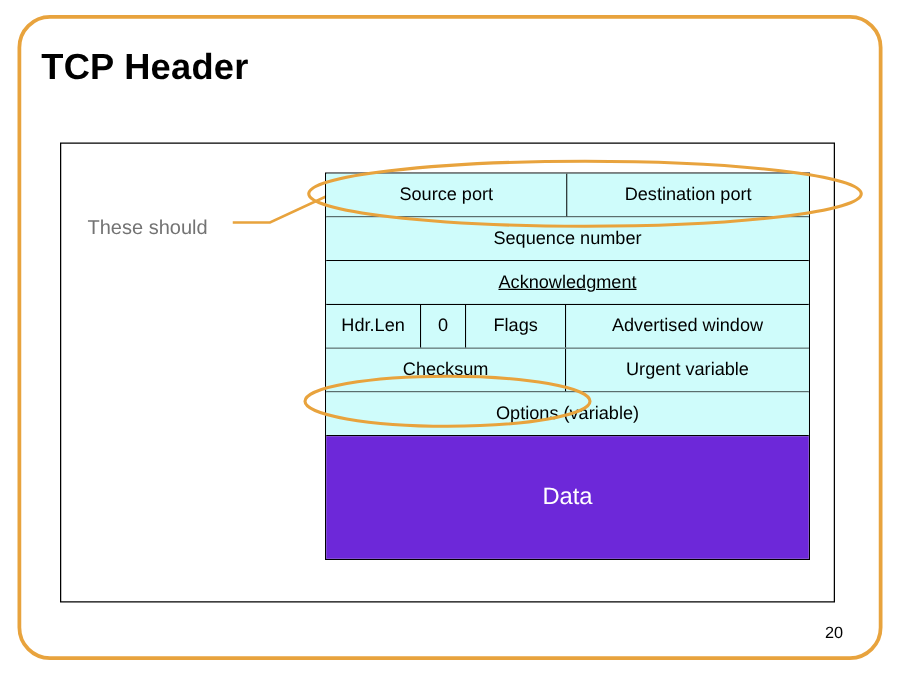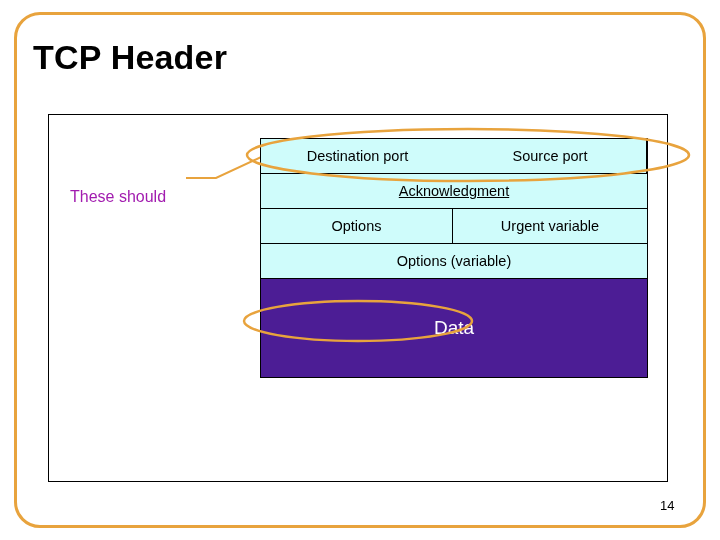--- a/index.html
+++ b/index.html
@@ -25,21 +25,21 @@
     border: 3px solid #E8A33D;
     border-radius: 26px;
     box-sizing: border-box;
   }
 
   
   #page-title {
     position: absolute;
     left: 33px;
     top: 38px;
-    font-size: 34px;
+    font-size: 29px;
     font-weight: bold;
     color: #000000;
     letter-spacing: 0.2px;
   }
 
   
   #content-box {
     position: absolute;
     left: 48px;
     top: 114px;
@@ -88,38 +88,38 @@
   .row-flags .c-hdrlen { flex: 0 0 76px; }
   .row-flags .c-zero   { flex: 0 0 36px; }
   .row-flags .c-flags  { flex: 0 0 80px; }
   .row-flags .c-window { flex: 1 1 auto; }
   .row-cksum .c-checksum { flex: 0 0 192px; }
   .row-cksum .c-urgent   { flex: 1 1 auto; }
   .row-options .hdr-cell { flex: 1 1 100%; }
 
   
   #data-block {
-    background: #4c1d95;
+    background: #6d28d9;
     color: #FFFFFF;
     font-size: 19px;
     text-align: center;
     height: 98px;
     line-height: 98px;
     box-sizing: border-box;
   }
 
   
   #annotation {
     position: absolute;
     left: 70px;
-    top: 186px;
+    top: 172px;
     width: 160px;
     font-size: 16px;
     line-height: 21px;
-    color: #a21caf;
+    color: #737373;
   }
 
   
   #leader-line {
     position: absolute;
     left: 186px;
     top: 148px;
     width: 86px;
     height: 52px;
     pointer-events: none;
@@ -165,43 +165,52 @@
   <div>These should</div>
 </div>
 
 <svg id="leader-line" viewBox="0 0 86 52">
   <polyline points="86,4 30,30 0,30" fill="none" stroke="#E8A33D" stroke-width="2"></polyline>
 </svg>
 
 <div id="header-diagram">
 
   <div class="hdr-row row-ports">
+    <div class="hdr-cell cell-border-right">Source port</div>
     <div class="hdr-cell">Destination port</div>
-    <div class="hdr-cell cell-border-right">Source port</div>
-  </div>
-
+  </div>
+
+  <div class="hdr-row row-seq">
+    <div class="hdr-cell">Sequence number</div>
+  </div>
 
   <div class="hdr-row row-ack">
     <div class="hdr-cell">Acknowledgment</div>
   </div>
 
+  <div class="hdr-row row-flags">
+    <div class="hdr-cell c-hdrlen cell-border-right">Hdr.Len</div>
+    <div class="hdr-cell c-zero cell-border-right">0</div>
+    <div class="hdr-cell c-flags cell-border-right">Flags</div>
+    <div class="hdr-cell c-window">Advertised window</div>
+  </div>
 
   <div class="hdr-row row-cksum">
-    <div class="hdr-cell c-checksum cell-border-right">Options</div>
+    <div class="hdr-cell c-checksum cell-border-right">Checksum</div>
     <div class="hdr-cell c-urgent">Urgent variable</div>
   </div>
 
   <div class="hdr-row row-options">
     <div class="hdr-cell">Options (variable)</div>
   </div>
 
   <div id="data-block">Data</div>
 </div>
 
 <svg id="ellipse-ports" viewBox="0 0 447 56">
   <ellipse cx="223" cy="28" rx="221" ry="26" fill="none" stroke="#E8A33D" stroke-width="2.5"></ellipse>
 </svg>
 
 <svg id="ellipse-checksum" viewBox="0 0 233 44">
   <ellipse cx="116" cy="22" rx="114" ry="20" fill="none" stroke="#E8A33D" stroke-width="2.5"></ellipse>
 </svg>
 
-<div id="slide-number">14</div>
+<div id="slide-number">20</div>
 
 </body></html>

